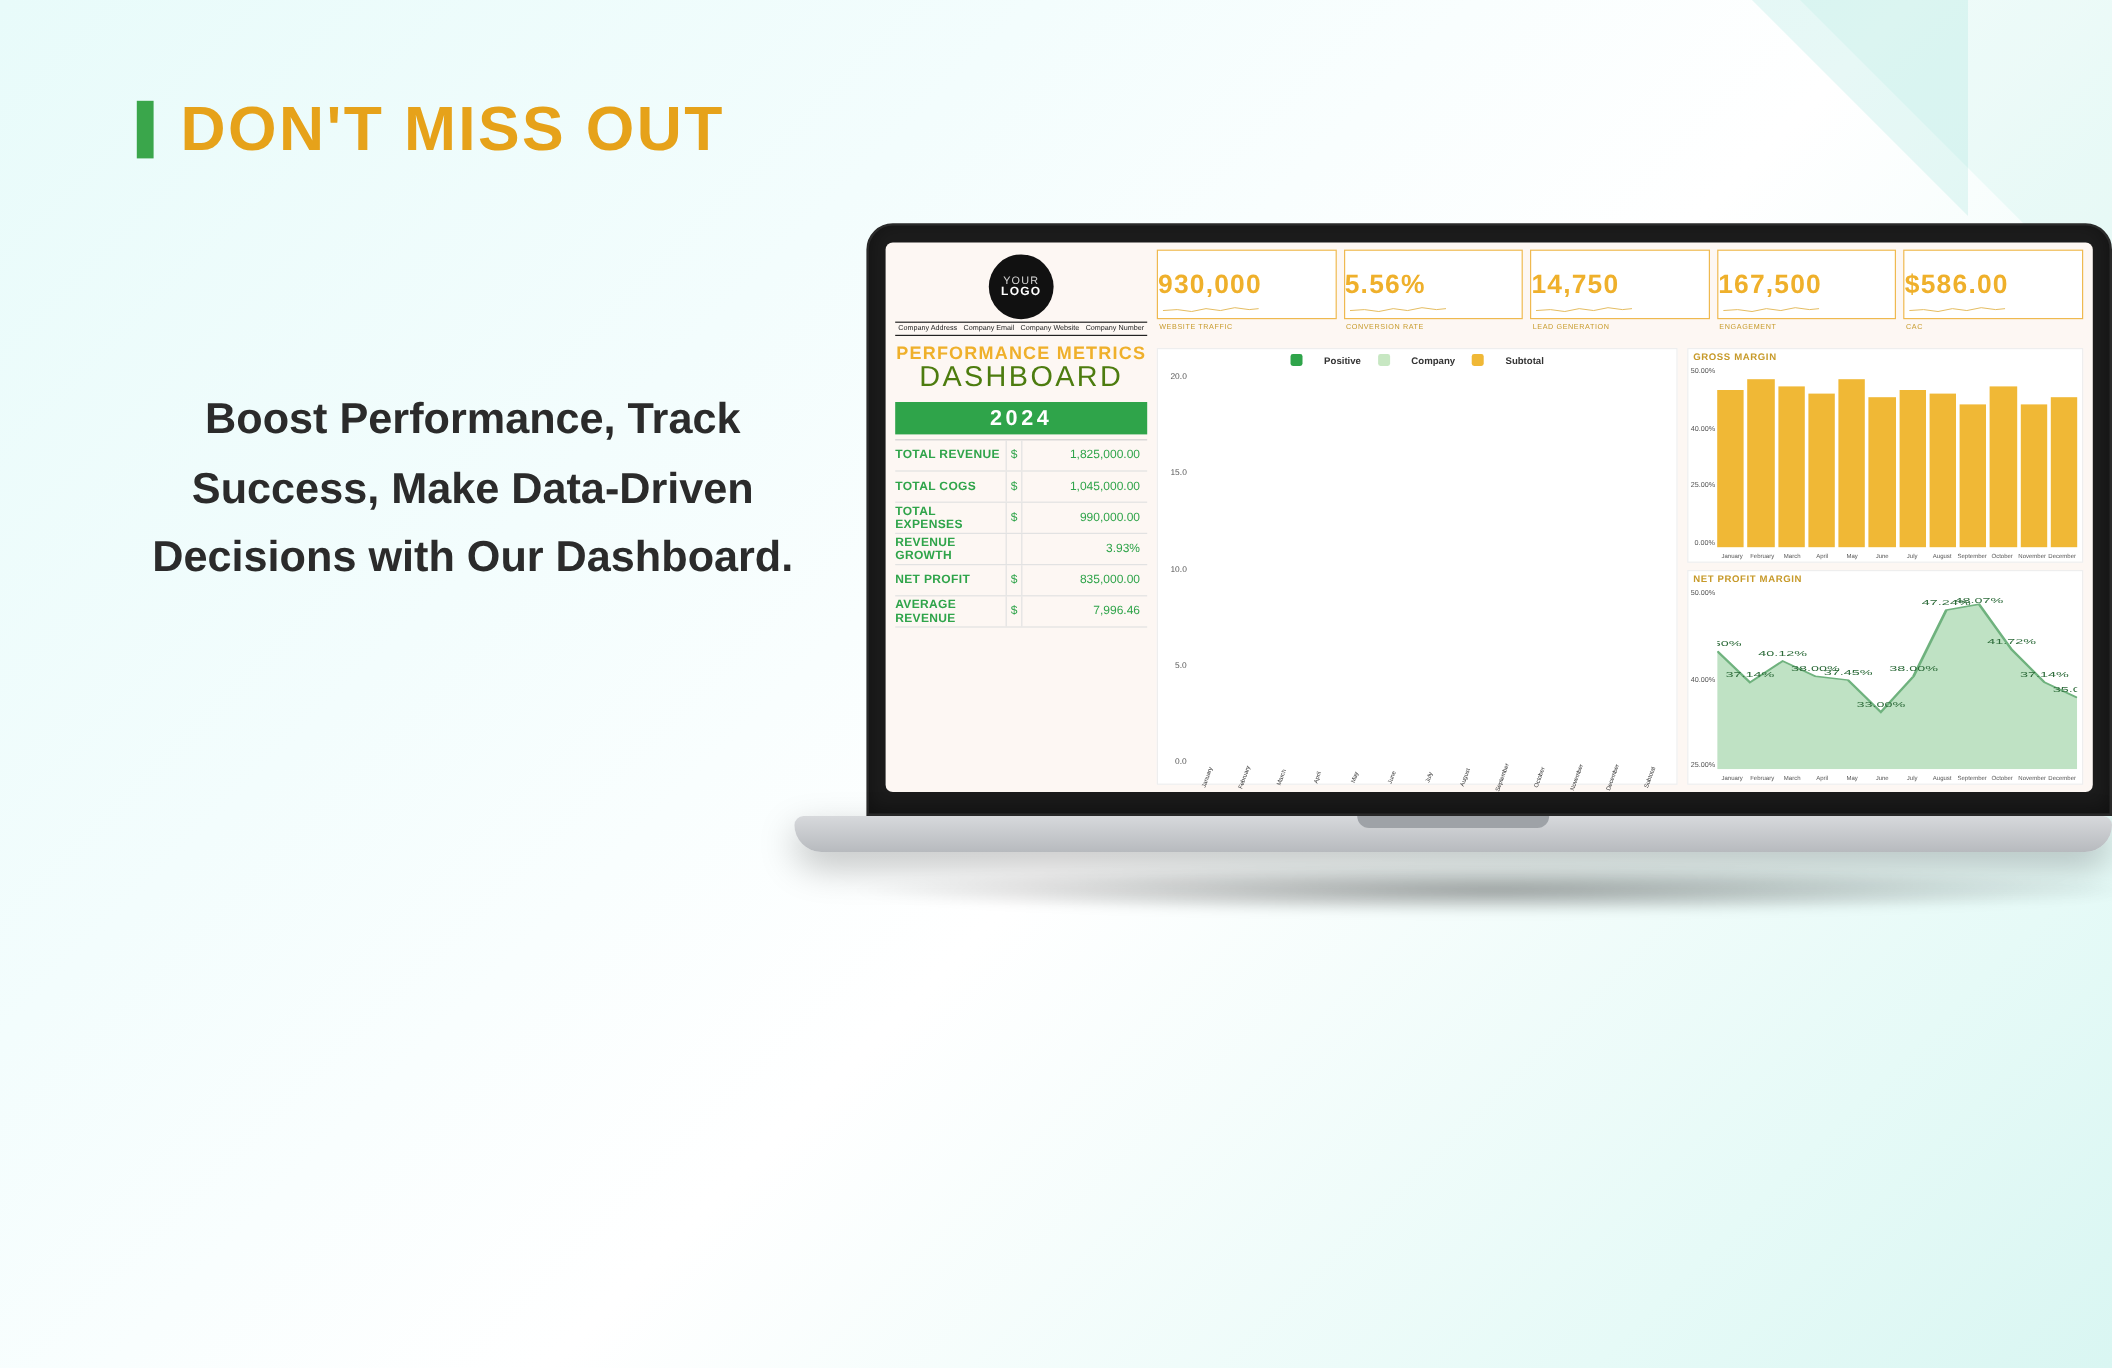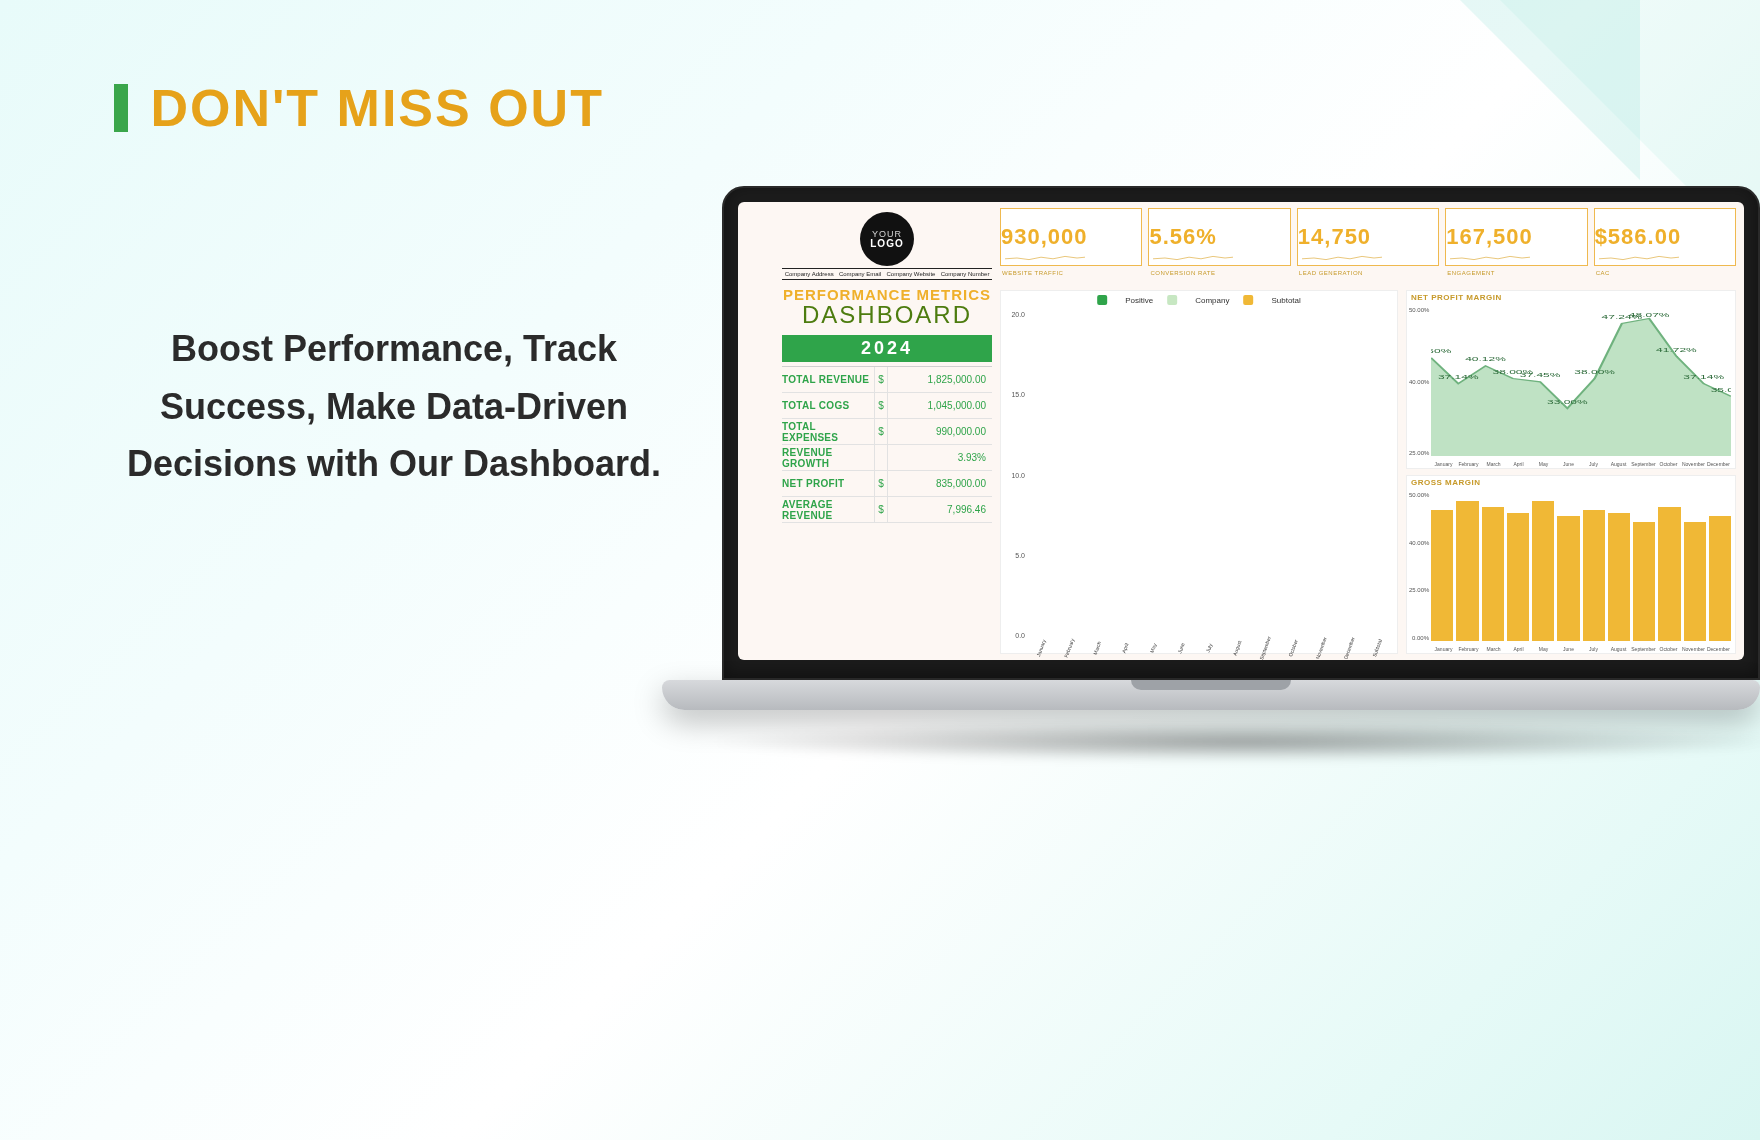--- a/index.html
+++ b/index.html
@@ -33,21 +33,21 @@
     background:linear-gradient(#d7d9dc,#b7babe); border-radius:10px 10px 30px 30px;
     box-shadow:0 12px 30px rgba(0,0,0,.25); }
   .base-notch { position:absolute; left:50%; top:0; transform:translateX(-50%);
     width:160px; height:10px; background:#9ea2a7; border-radius:0 0 10px 10px; }
   .base-shadow { position:absolute; left:40px; right:-30px; top:42px; height:40px;
     background:radial-gradient(ellipse at center, rgba(0,0,0,.35), rgba(0,0,0,0) 70%);
     filter:blur(4px); }
 
   
   .dash { position:absolute; inset:0; padding:6px 8px; display:grid;
-    grid-template-columns: 210px 1fr 330px; grid-template-rows: 58px 16px 1fr; gap:4px 8px;margin-left:36px; }
+    grid-template-columns: 210px 1fr 330px; grid-template-rows: 58px 16px 1fr; gap:4px 8px; }
   .side { grid-column:1; grid-row:1 / span 3; display:flex; flex-direction:column; }
   .logo-wrap { display:flex; justify-content:center; padding:4px 0 2px; }
   .logo { width:54px; height:54px; border-radius:50%; background:#111; color:#fff;
     display:flex; flex-direction:column; align-items:center; justify-content:center; font-size:10px; line-height:1; letter-spacing:1px; }
   .logo span:first-child { font-size:9px; opacity:.8; }
   .logo span:last-child { font-weight:700; }
   .company-line { border-top:1px solid #222; border-bottom:1px solid #222; padding:2px 0;
     font-size:6px; text-align:center; color:#222; display:flex; justify-content:space-around; }
   .company-line span { padding:0 2px; }
   .pm-title { text-align:center; color:#efb02b; font-weight:700; font-size:15px; letter-spacing:1px; margin-top:6px; }
@@ -64,21 +64,21 @@
   .kpis { grid-column:2 / span 2; grid-row:1; display:flex; gap:6px; }
   .kpi { flex:1; border:1px solid #efb94f; background:#fff; display:flex; flex-direction:column; align-items:flex-start; justify-content:center; position:relative; }
   .kpi .v { color:#efb02b; font-weight:700; font-size:22px; letter-spacing:1px; }
   .kpi-labels { grid-column:2 / span 2; grid-row:2; display:flex; gap:6px; }
   .klabel { flex:1; font-size:6px; letter-spacing:.5px; color:#c79a2a; text-align:left; padding-left:2px; text-transform:uppercase; }
   .spark { position:absolute; left:4px; right:4px; bottom:3px; height:8px; }
 
   
   .main-chart { grid-column:2; grid-row:3; background:#fff; border:1px solid #eee; position:relative; padding:6px 6px 14px 26px; }
   .legend { position:absolute; top:4px; left:50%; transform:translateX(-50%); display:flex; gap:14px; font-size:8px; color:#333; }
-  .lg-it { display:flex; align-items:center; gap:18px; }
+  .lg-it { display:flex; align-items:center; gap:18px;font-weight:bold; }
   .sw { width:10px; height:10px; border-radius:2px; }
   .axis-y { position:absolute; left:2px; top:20px; bottom:14px; width:22px; display:flex; flex-direction:column; justify-content:space-between; font-size:7px; color:#555; text-align:right; }
   .axis-x { position:absolute; left:26px; right:6px; bottom:2px; display:flex; font-size:5px; color:#333; }
   .axis-x span { flex:1; text-align:center; transform:rotate(-70deg); transform-origin:center; white-space:nowrap; }
   .bars-area { position:absolute; left:26px; right:6px; top:22px; bottom:16px; display:flex; align-items:flex-end; gap:2px; }
   .wbar { flex:1; position:relative; }
   .wbar .seg { position:absolute; left:15%; right:15%; border-radius:1px; }
 
   
   .rightcol { grid-column:3; grid-row:3; display:flex; flex-direction:column; gap:6px; }
@@ -273,20 +273,59 @@
               <span>August</span>
               <span>September</span>
               <span>October</span>
               <span>November</span>
               <span>December</span>
               <span>Subtotal</span>
             </div>
         </div>
 
         <div class="rightcol">
+          <div class="mini">
+            <div class="mini-title">GROSS MARGIN</div>
+            <div class="mini-y" id="gm-y">
+                <span>50.00%</span>
+                <span>40.00%</span>
+                <span>25.00%</span>
+                <span>0.00%</span>
+              </div>
+            <div class="mini-plot">
+              <div class="gbars" id="gm-bars">
+                  <div style="height: 88%;"></div>
+                  <div style="height: 94%;"></div>
+                  <div style="height: 90%;"></div>
+                  <div style="height: 86%;"></div>
+                  <div style="height: 94%;"></div>
+                  <div style="height: 84%;"></div>
+                  <div style="height: 88%;"></div>
+                  <div style="height: 86%;"></div>
+                  <div style="height: 80%;"></div>
+                  <div style="height: 90%;"></div>
+                  <div style="height: 80%;"></div>
+                  <div style="height: 84%;"></div>
+                </div>
+            </div>
+            <div class="mini-x" id="gm-x">
+                <span>January</span>
+                <span>February</span>
+                <span>March</span>
+                <span>April</span>
+                <span>May</span>
+                <span>June</span>
+                <span>July</span>
+                <span>August</span>
+                <span>September</span>
+                <span>October</span>
+                <span>November</span>
+                <span>December</span>
+              </div>
+          </div>
           <div class="mini">
             <div class="mini-title">NET PROFIT MARGIN</div>
             <div class="mini-y" id="np-y">
                 <span>50.00%</span>
                 <span>40.00%</span>
                 <span>25.00%</span>
               </div>
             <div class="mini-plot" id="np-plot"><svg viewBox="0 0 100 100" preserveAspectRatio="none" style="width:100%;height:100%">
   <polygon points="0,100 0,34 9.090909090909092,51.44 18.181818181818183,39.52000000000001 27.27272727272727,48 36.36363636363637,50.19999999999999 45.45454545454545,68 54.54545454545454,48 63.63636363636363,11.039999999999992 72.72727272727273,7.719999999999999 81.81818181818183,33.120000000000005 90.9090909090909,51.44 100,60 100,100" fill="#bfe2c4"></polygon>
   <polyline points="0,34 9.090909090909092,51.44 18.181818181818183,39.52000000000001 27.27272727272727,48 36.36363636363637,50.19999999999999 45.45454545454545,68 54.54545454545454,48 63.63636363636363,11.039999999999992 72.72727272727273,7.719999999999999 81.81818181818183,33.120000000000005 90.9090909090909,51.44 100,60 " fill="none" stroke="#6fb27e" stroke-width="0.8"></polyline>
@@ -311,59 +350,20 @@
                 <span>May</span>
                 <span>June</span>
                 <span>July</span>
                 <span>August</span>
                 <span>September</span>
                 <span>October</span>
                 <span>November</span>
                 <span>December</span>
               </div>
           </div>
-          <div class="mini">
-            <div class="mini-title">GROSS MARGIN</div>
-            <div class="mini-y" id="gm-y">
-                <span>50.00%</span>
-                <span>40.00%</span>
-                <span>25.00%</span>
-                <span>0.00%</span>
-              </div>
-            <div class="mini-plot">
-              <div class="gbars" id="gm-bars">
-                  <div style="height: 88%;"></div>
-                  <div style="height: 94%;"></div>
-                  <div style="height: 90%;"></div>
-                  <div style="height: 86%;"></div>
-                  <div style="height: 94%;"></div>
-                  <div style="height: 84%;"></div>
-                  <div style="height: 88%;"></div>
-                  <div style="height: 86%;"></div>
-                  <div style="height: 80%;"></div>
-                  <div style="height: 90%;"></div>
-                  <div style="height: 80%;"></div>
-                  <div style="height: 84%;"></div>
-                </div>
-            </div>
-            <div class="mini-x" id="gm-x">
-                <span>January</span>
-                <span>February</span>
-                <span>March</span>
-                <span>April</span>
-                <span>May</span>
-                <span>June</span>
-                <span>July</span>
-                <span>August</span>
-                <span>September</span>
-                <span>October</span>
-                <span>November</span>
-                <span>December</span>
-              </div>
-          </div>
         </div>
 
       </div>
     </div>
   </div>
   <div class="laptop-base">
     <div class="base-top">
       <div class="base-notch"></div>
     </div>
     <div class="base-shadow"></div>

